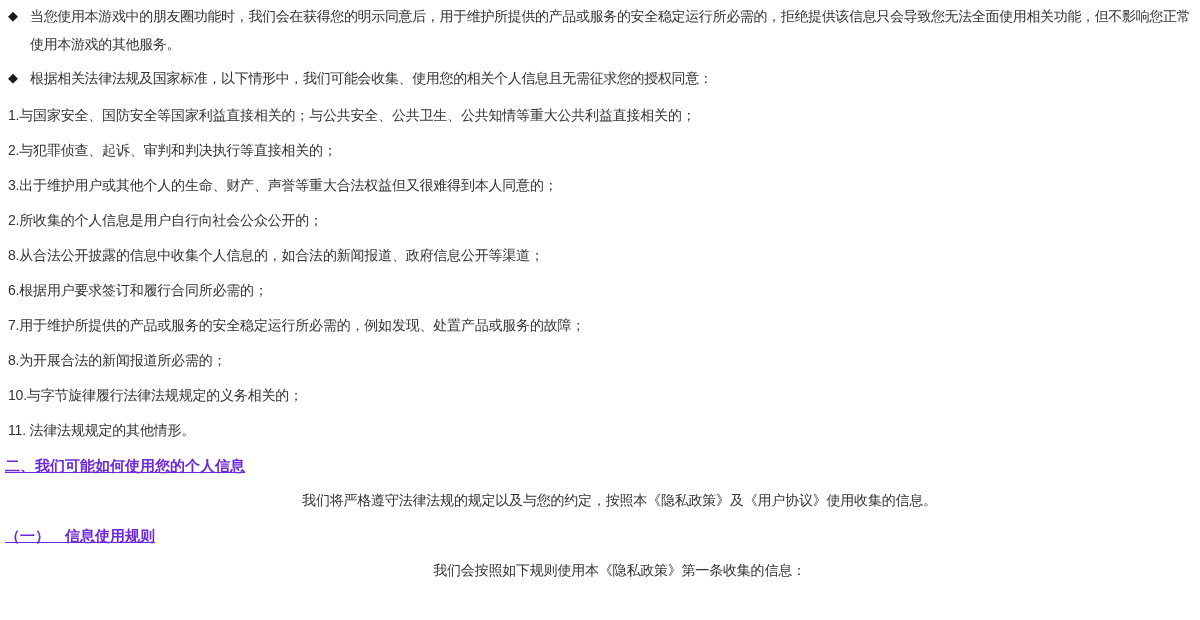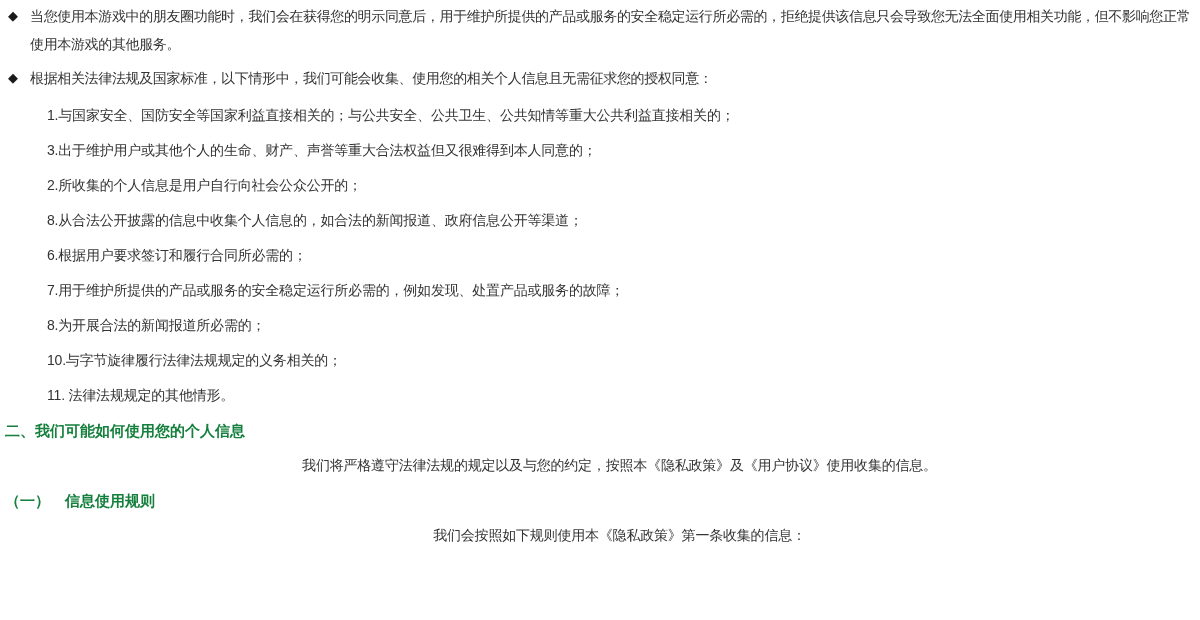--- a/index.html
+++ b/index.html
@@ -29,34 +29,34 @@
     width: 22px;
     font-size: 13px;
     line-height: 28px;
     color: #1a1a1a;
   }
   .bullet-text {
     flex: 1;
     letter-spacing: -0.35px;
   }
   .num-list {
-    margin-left: 39px;
   }
   .num-item {
     line-height: 35px;
     white-space: nowrap;
     letter-spacing: -0.2px;
   }
   .section-heading {
     font-weight: bold;
-    color: #15803d;
+    color: #6d28d9;
     font-size: 15px;
     line-height: 35px;
     margin-left: -3px;
     white-space: nowrap;
+    text-decoration: underline;
   }
   .indent-para {
     margin-left: 37px;
     line-height: 35px;
     white-space: nowrap;
     letter-spacing: -0.2px;
     text-align: center;
   }
 </style>
 </head>
@@ -69,20 +69,21 @@
     <span class="bullet-text">当您使用本游戏中的朋友圈功能时，我们会在获得您的明示同意后，用于维护所提供的产品或服务的安全稳定运行所必需的，拒绝提供该信息只会导致您无法全面使用相关功能，但不影响您正常使用本游戏的其他服务。</span>
   </div>
 
   <div class="bullet-row">
     <span class="bullet-marker">◆</span>
     <span class="bullet-text">根据相关法律法规及国家标准，以下情形中，我们可能会收集、使用您的相关个人信息且无需征求您的授权同意：</span>
   </div>
 
   <div class="num-list">
     <div class="num-item">1.与国家安全、国防安全等国家利益直接相关的；与公共安全、公共卫生、公共知情等重大公共利益直接相关的；</div>
+    <div class="num-item">2.与犯罪侦查、起诉、审判和判决执行等直接相关的；</div>
     <div class="num-item">3.出于维护用户或其他个人的生命、财产、声誉等重大合法权益但又很难得到本人同意的；</div>
     <div class="num-item">2.所收集的个人信息是用户自行向社会公众公开的；</div>
     <div class="num-item">8.从合法公开披露的信息中收集个人信息的，如合法的新闻报道、政府信息公开等渠道；</div>
     <div class="num-item">6.根据用户要求签订和履行合同所必需的；</div>
     <div class="num-item">7.用于维护所提供的产品或服务的安全稳定运行所必需的，例如发现、处置产品或服务的故障；</div>
     <div class="num-item">8.为开展合法的新闻报道所必需的；</div>
     <div class="num-item">10.与字节旋律履行法律法规规定的义务相关的；</div>
     <div class="num-item">11. 法律法规规定的其他情形。</div>
   </div>
 

